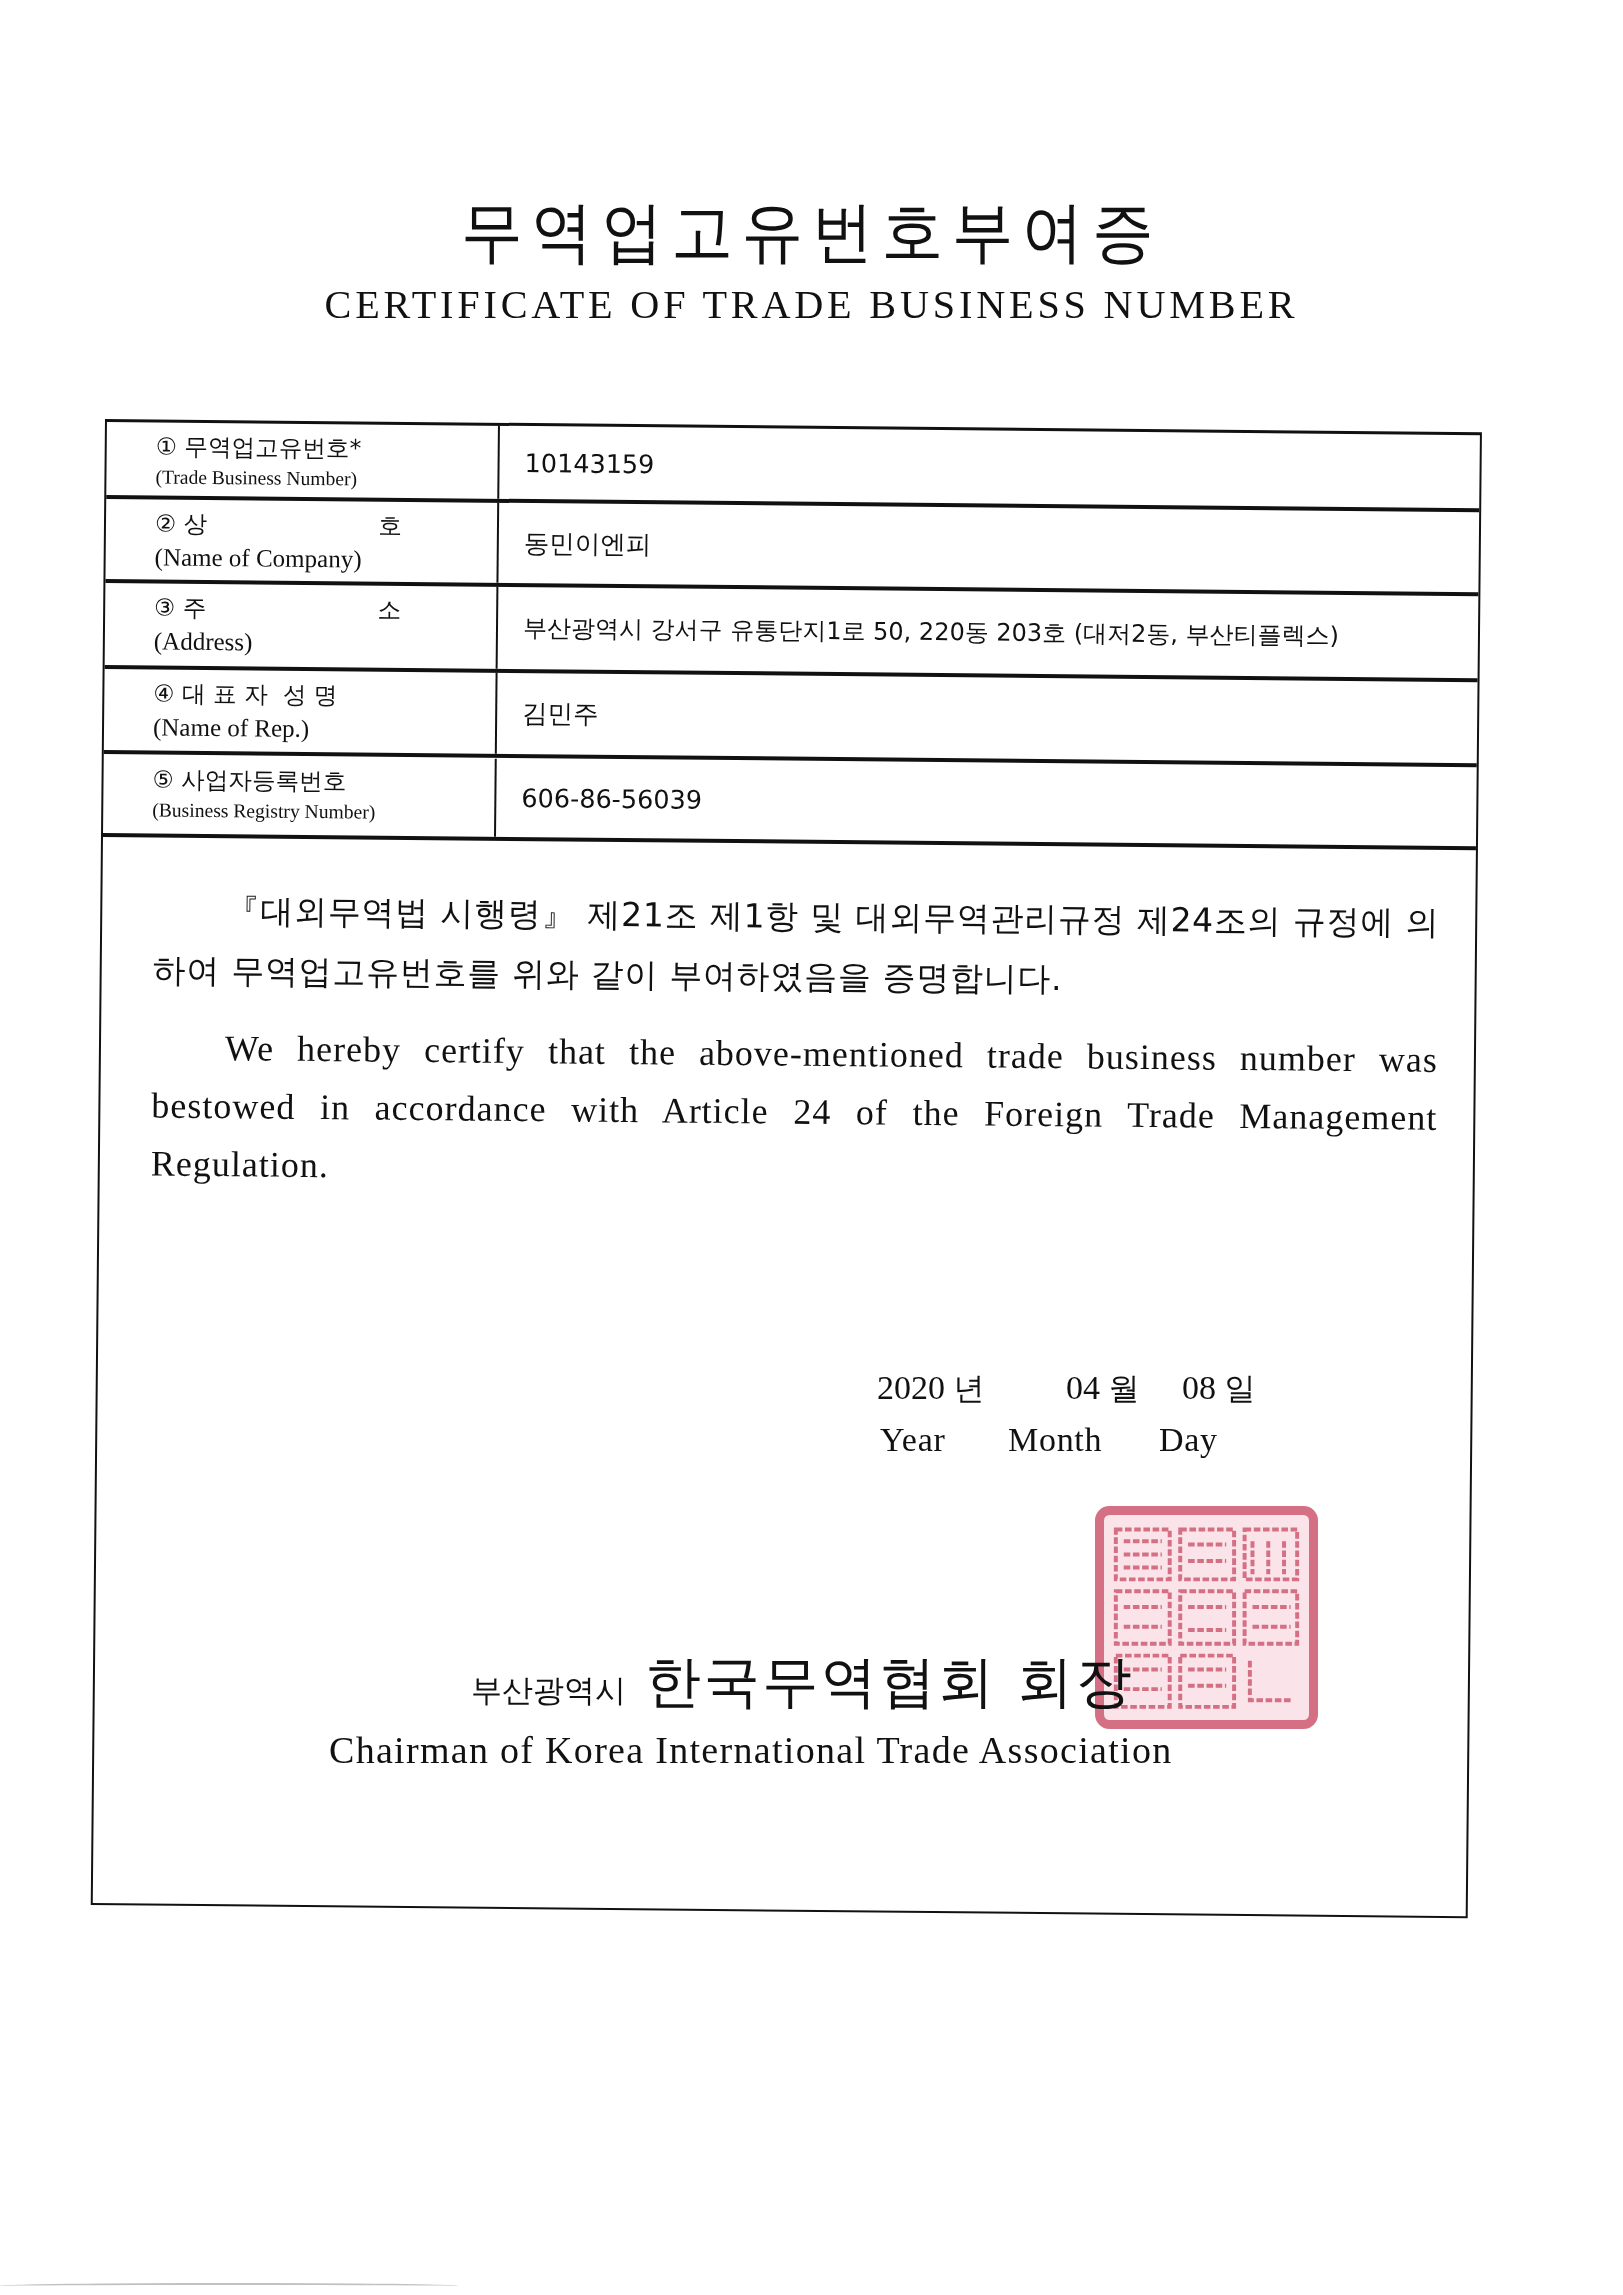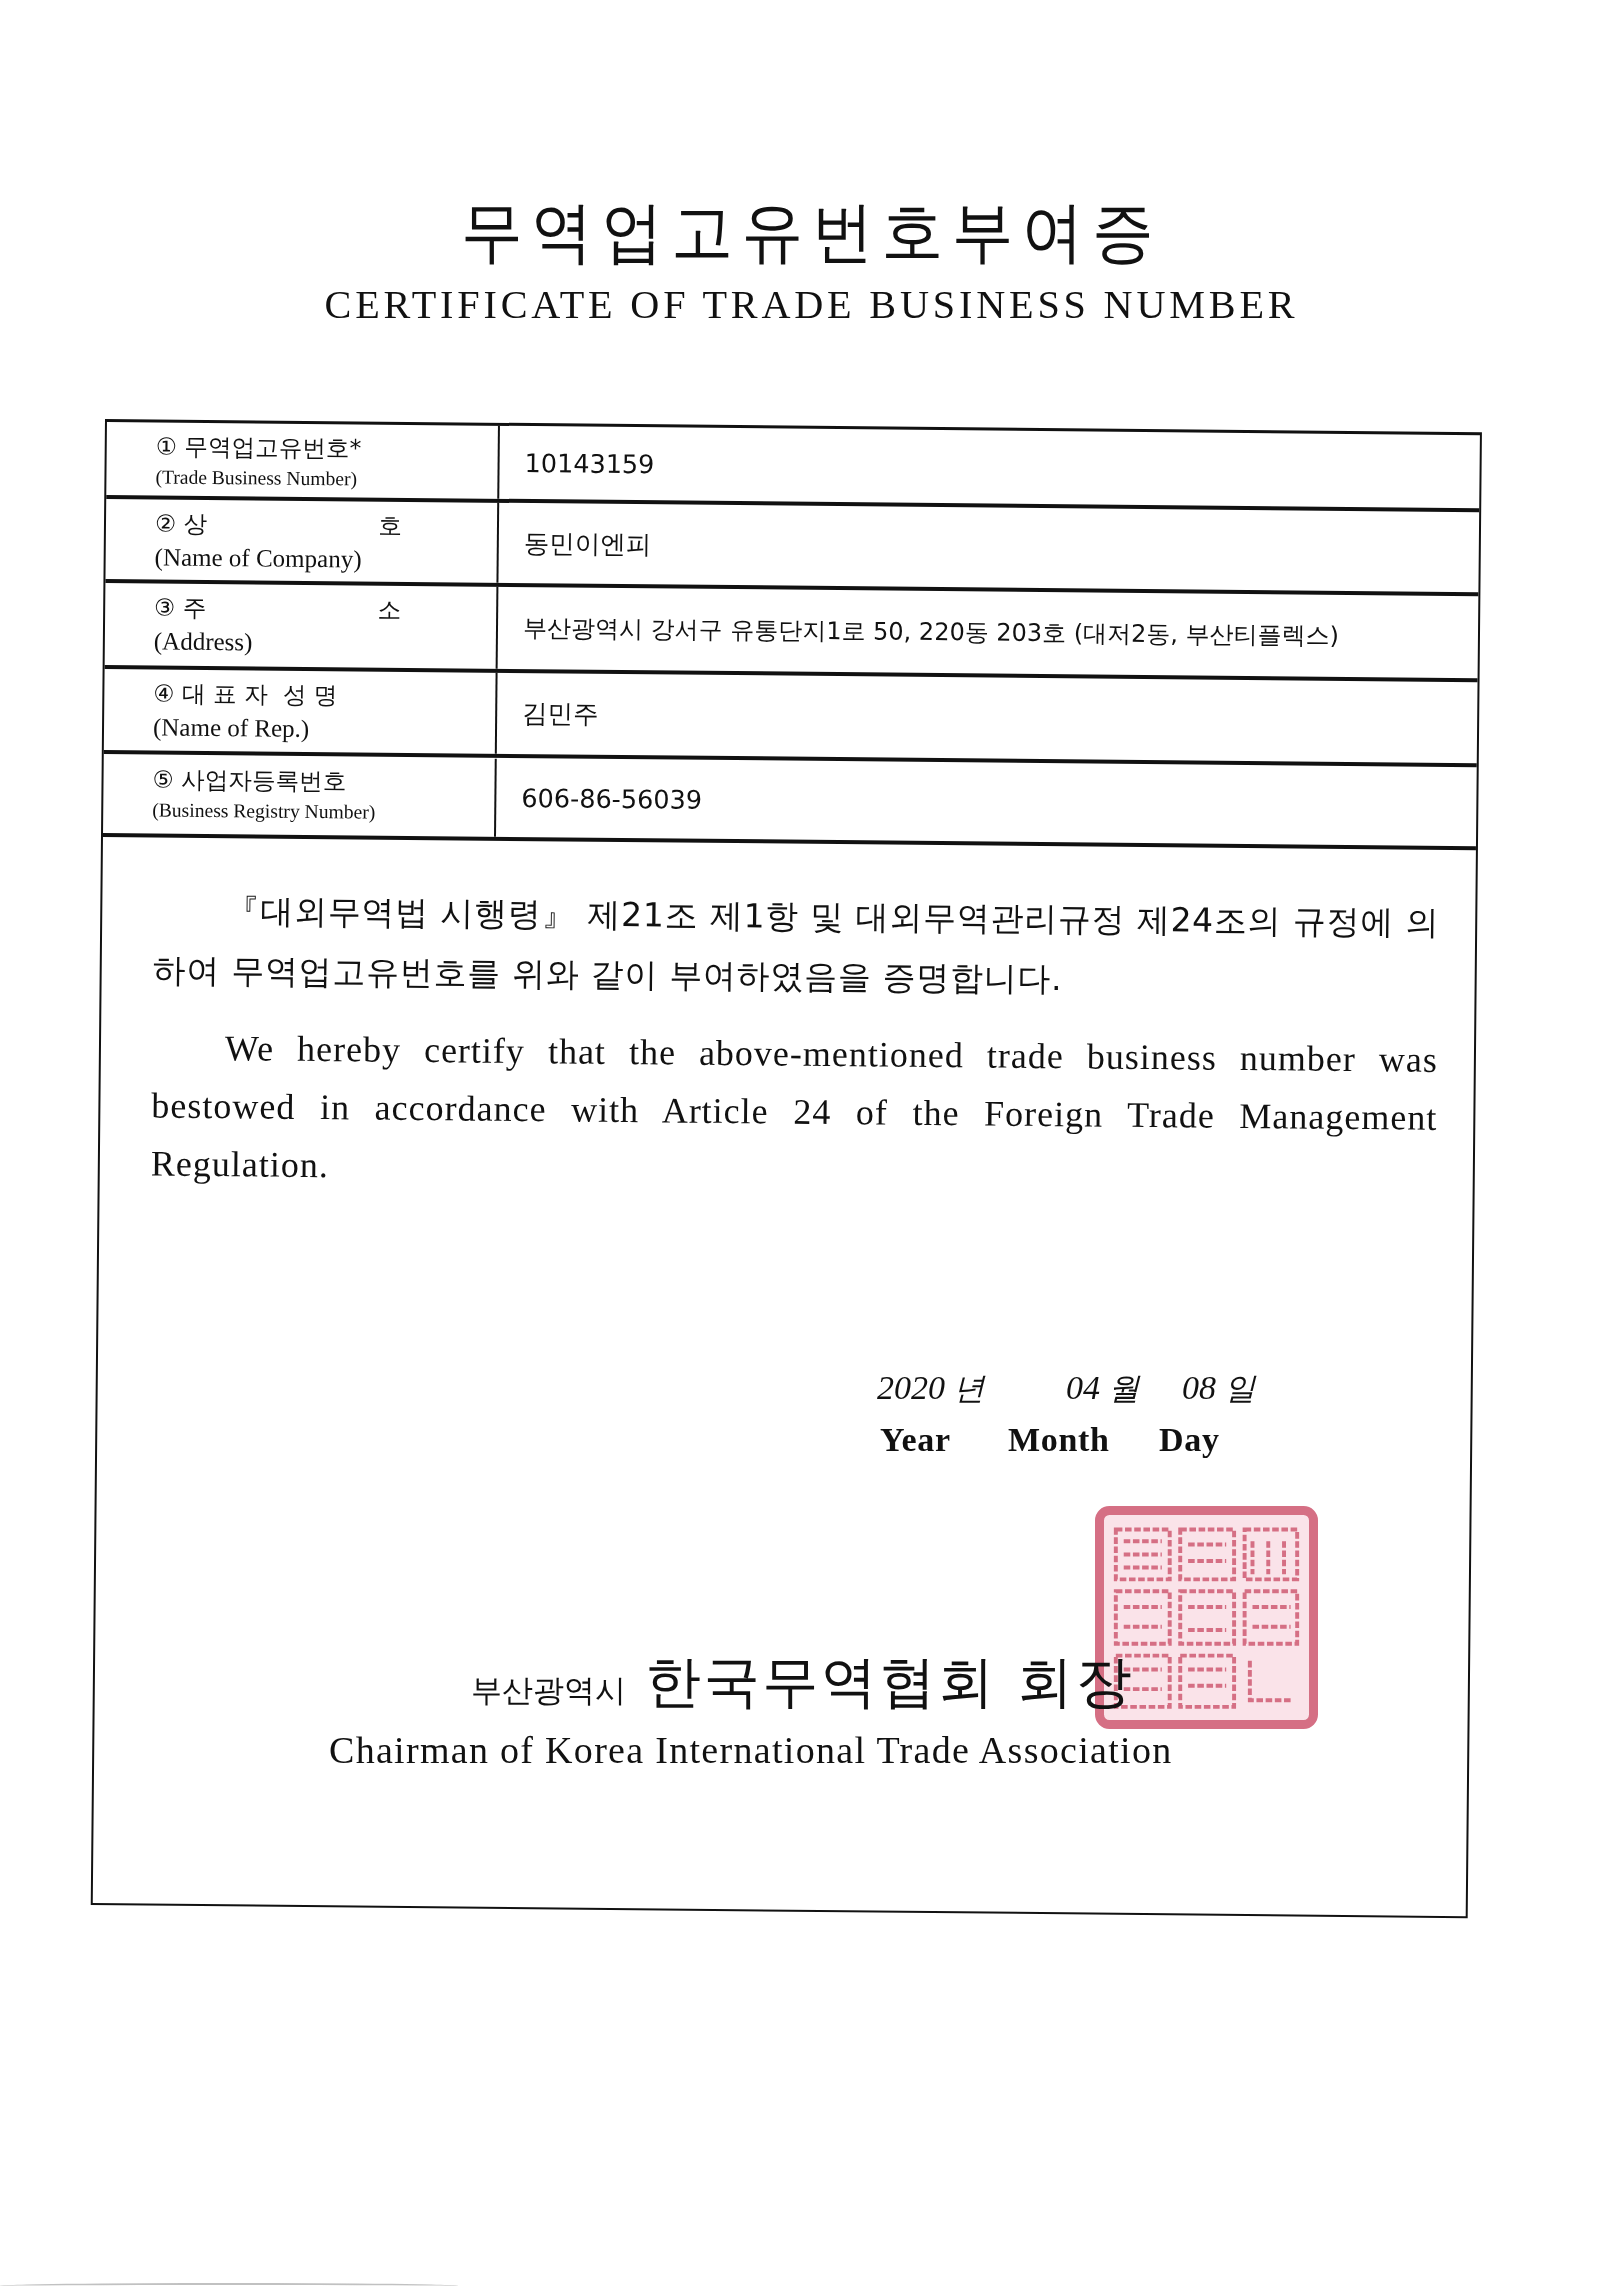--- a/index.html
+++ b/index.html
@@ -45,23 +45,23 @@
     position: absolute; left: 51px; right: 36px; top: 36px;
     font-family: "DejaVu Sans", sans-serif; font-size: 33px; line-height: 60px;
     text-align: justify; text-indent: 73px; letter-spacing: 0.7px;
   }
   .para-en {
     position: absolute; left: 51px; right: 36px; top: 175px;
     font-family: "Liberation Serif", serif; font-size: 36px; line-height: 58px;
     text-align: justify; text-indent: 73px; letter-spacing: 1px;
   }
   .date-block { position: absolute; font-family: "Liberation Serif", serif; }
-  .date-num { position: absolute; font-size: 34px; white-space: nowrap; font-style: italic; }
+  .date-num { position: absolute; font-size: 34px; white-space: nowrap; }
   .date-ko { font-family: "DejaVu Sans", sans-serif; font-size: 31px; }
-  .date-en { position: absolute; font-size: 34px; white-space: nowrap; letter-spacing: 0.7px; font-weight: bold; }
+  .date-en { position: absolute; font-size: 34px; white-space: nowrap; letter-spacing: 0.7px; }
   .issuer-ko {
     position: absolute; left: 471px; top: 1645px; white-space: nowrap;
     font-family: "DejaVu Sans", sans-serif;
   }
   .issuer-prefix { font-size: 31px; margin-right: 15.7px; }
   .issuer-name { font-size: 56px; letter-spacing: 2.6px; font-family: "DejaVu Serif", serif; margin-top: 13px; }
   .issuer-en {
     position: absolute; left: 329px; top: 1728px; white-space: nowrap;
     font-family: "Liberation Serif", serif; font-size: 38px; letter-spacing: 1.3px;
   }

